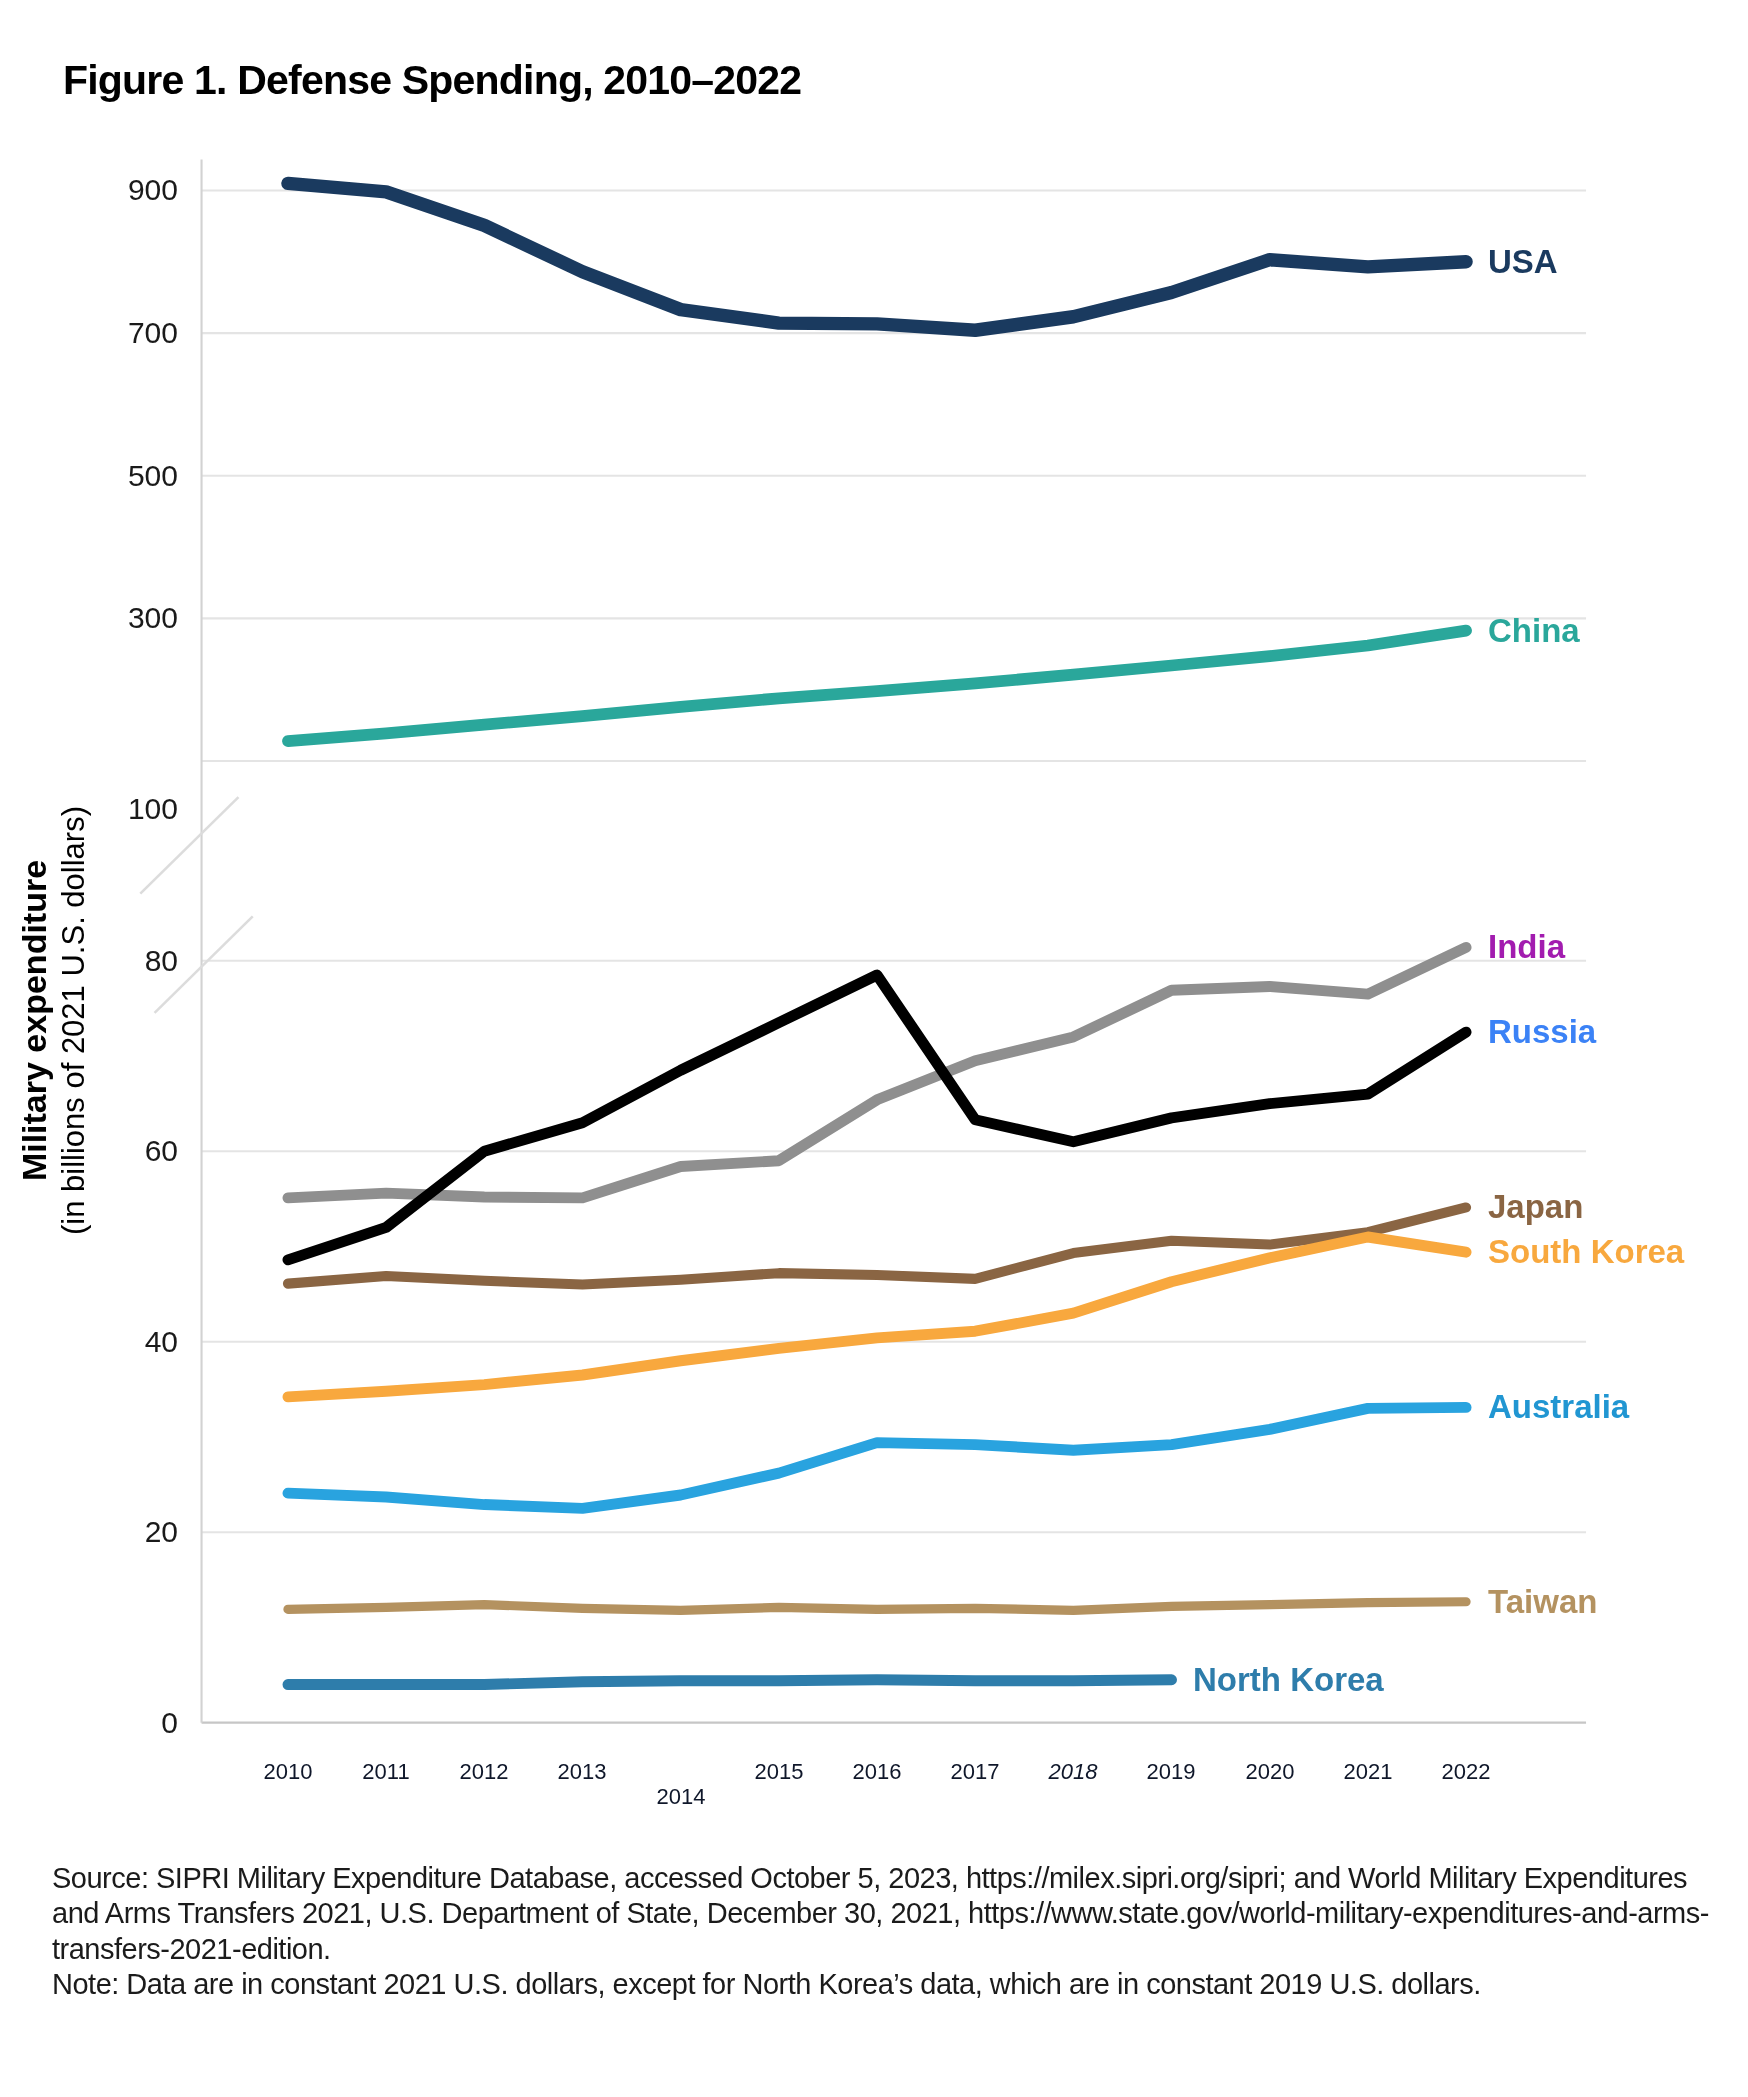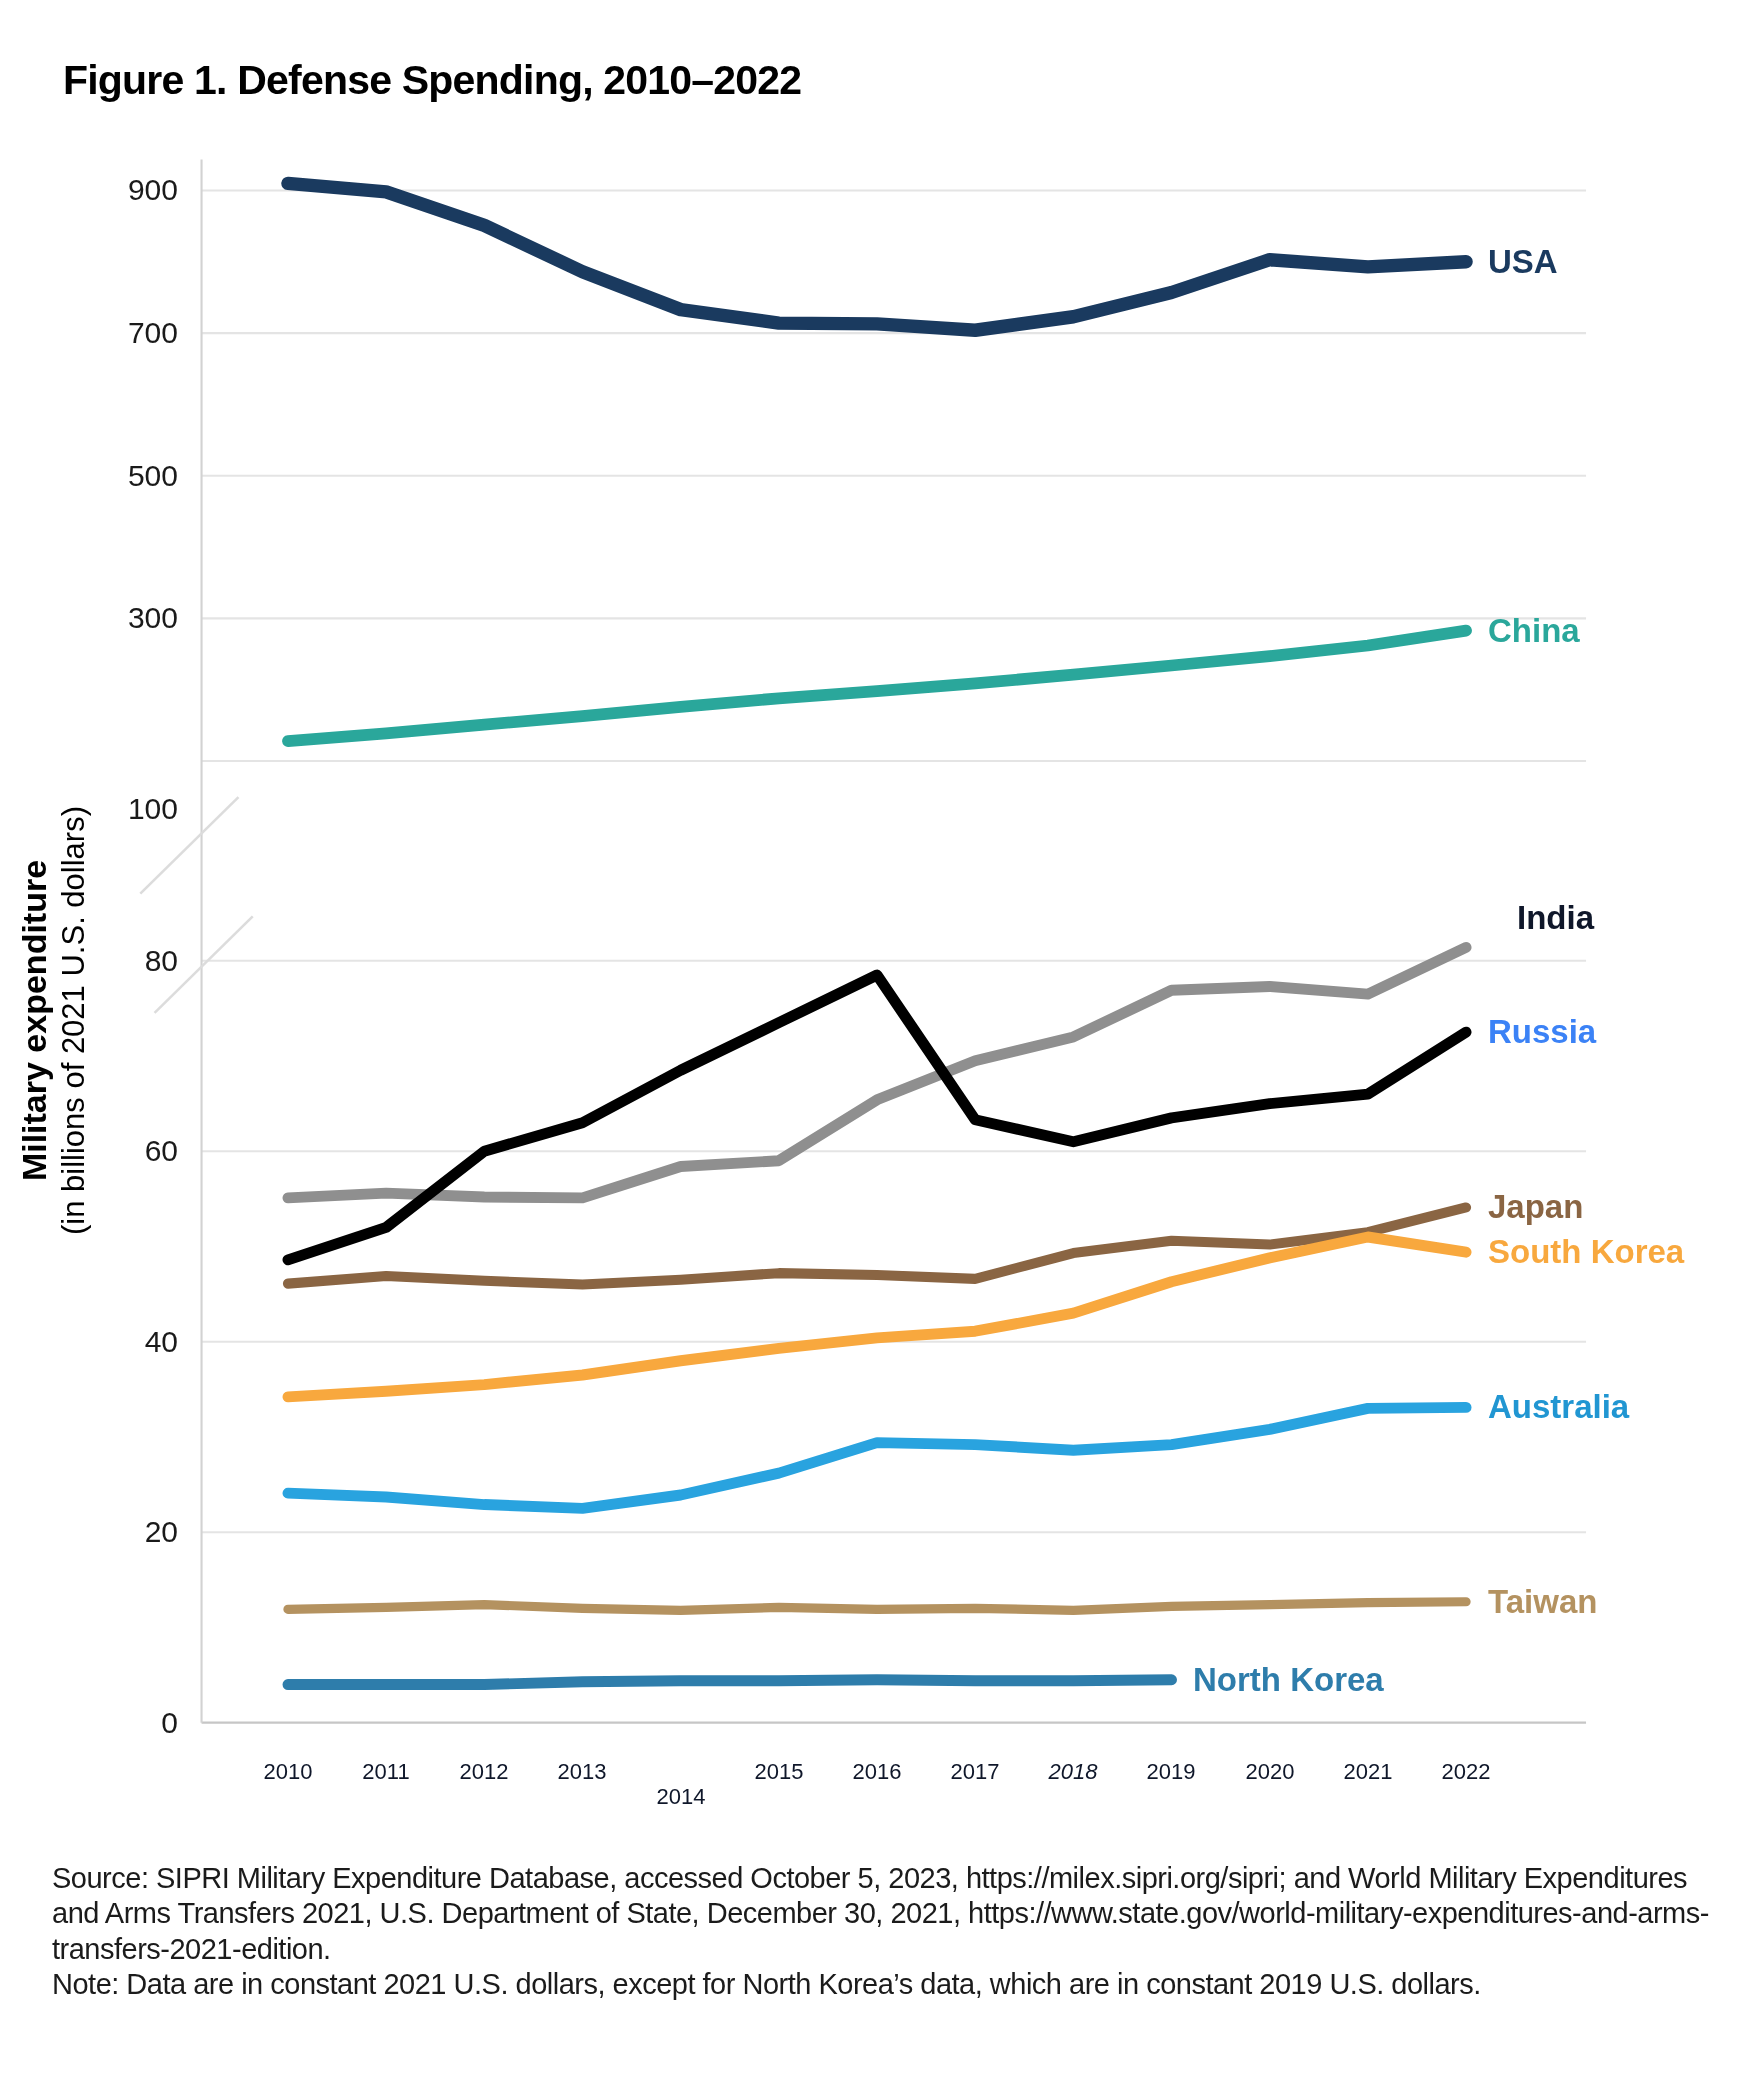--- a/index.html
+++ b/index.html
@@ -74,21 +74,21 @@
       <div class="year-label" style="left: 779px; top: 1759px;">2015</div>
       <div class="year-label" style="left: 877px; top: 1759px;">2016</div>
       <div class="year-label" style="left: 975px; top: 1759px;">2017</div>
       <div class="year-label" style="left: 1073px; top: 1759px; font-style: italic;">2018</div>
       <div class="year-label" style="left: 1171px; top: 1759px;">2019</div>
       <div class="year-label" style="left: 1270px; top: 1759px;">2020</div>
       <div class="year-label" style="left: 1368px; top: 1759px;">2021</div>
       <div class="year-label" style="left: 1466px; top: 1759px;">2022</div>
       <div class="series-label" style="left: 1488px; top: 262px; color: rgb(26, 58, 95);">USA</div>
       <div class="series-label" style="left: 1488px; top: 631px; color: rgb(42, 167, 155);">China</div>
-      <div class="series-label" style="left: 1488px; top: 918px; color: #0f172a; margin-left: 29px;">India</div>
+      <div class="series-label" style="left: 1488px; top: 947px; color: #a21caf;">India</div>
       <div class="series-label" style="left: 1488px; top: 1032px; color: #3b82f6;">Russia</div>
       <div class="series-label" style="left: 1488px; top: 1207px; color: rgb(138, 101, 67);">Japan</div>
       <div class="series-label" style="left: 1488px; top: 1252px; color: rgb(248, 168, 62);">South Korea</div>
       <div class="series-label" style="left: 1488px; top: 1407px; color: rgb(33, 150, 210);">Australia</div>
       <div class="series-label" style="left: 1488px; top: 1602px; color: rgb(180, 146, 96);">Taiwan</div>
       <div class="series-label" style="left: 1193px; top: 1680px; color: rgb(46, 125, 171);">North Korea</div>
     </div>
 
   <div class="ylabel">
     <div class="l1">Military expenditure</div>

